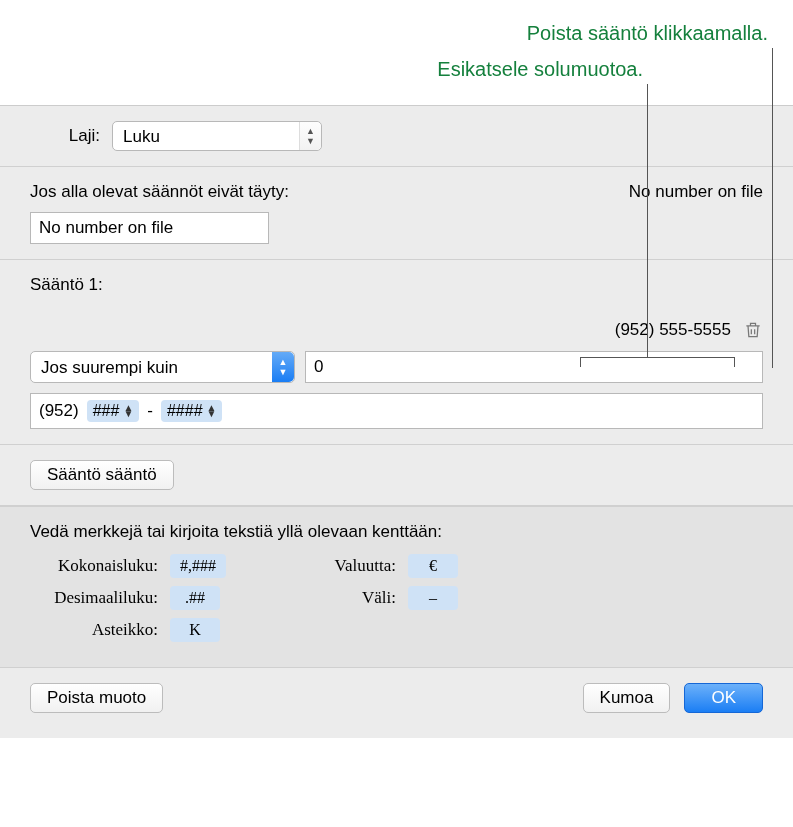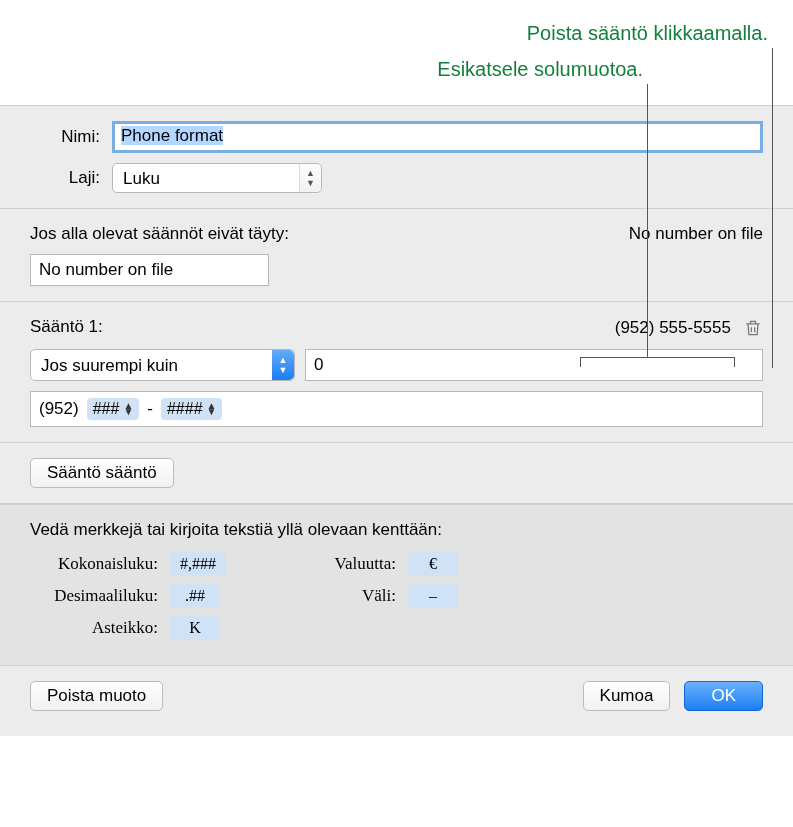--- a/index.html
+++ b/index.html
@@ -93,21 +93,21 @@
   pointer-events: none;
   display: flex;
   flex-direction: column;
   justify-content: center;
   align-items: center;
   font-size: 9px;
   color: #555;
 }
 .section-header { display: flex; justify-content: space-between; margin-bottom: 10px; font-size: 17px; }
 .rule-preview { color: #000; }
-.trash-wrap { display: flex; align-items: center; gap: 12px; }
+.trash-wrap { display: flex; align-items: center; gap: 12px; margin-top: 44px; }
 .trash-icon { width: 20px; height: 22px; cursor: pointer; }
 .trash-icon svg { width: 100%; height: 100%; fill: none; stroke: #787878; stroke-width: 1.5; }
 .condition-row { display: flex; gap: 10px; margin-bottom: 10px; }
 .condition-select {
   width: 265px;
   height: 32px;
   padding: 4px 15px 4px 10px;
   font-size: 17px;
   background: #fff;
   border: 1px solid #b8b8b8;
@@ -204,26 +204,20 @@
   <div class="callout-1">Poista sääntö klikkaamalla.</div>
   <div class="callout-2">Esikatsele solumuotoa.</div>
   <div class="callout-line-1"></div>
   <div class="callout-line-2"></div>
   <div class="callout-bracket"></div>
 </div>
 
 <div class="dialog">
 
   <div class="section">
-    <div class="row">
-      <div class="label-col">Nimi:</div>
-      <div class="text-input focused">
-        <span class="selected-text">Phone format</span>
-      </div>
-    </div>
     <div class="row">
       <div class="label-col">Laji:</div>
       <div class="select-wrap">
         <select class="select">
           <option>Luku</option>
         </select>
         <div class="select-arrows">
           <span>▲</span>
             <span>▼</span>
         </div>

